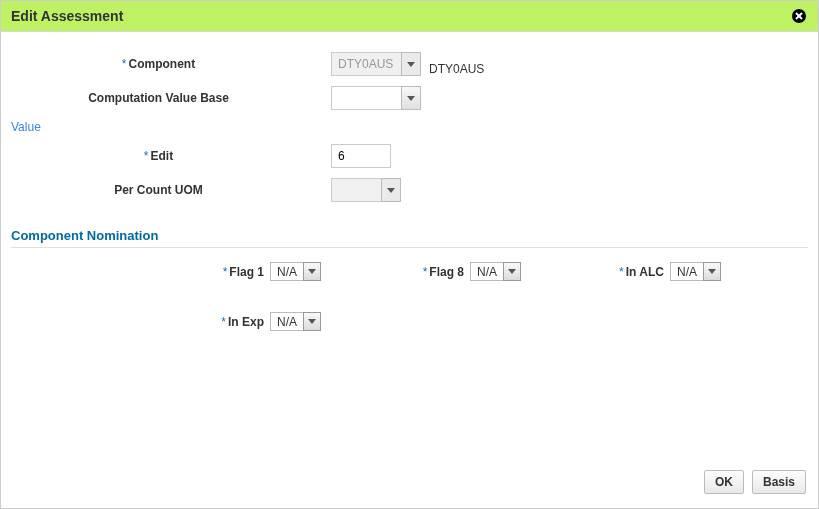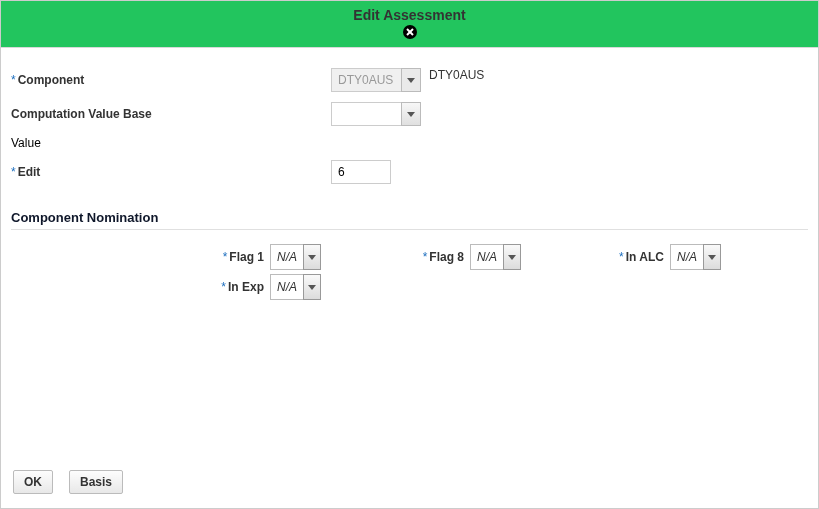--- a/index.html
+++ b/index.html
@@ -17,22 +17,21 @@
     background: #fff;
     display: flex;
     flex-direction: column;
   }
   .titlebar {
     display: flex;
     align-items: center;
     justify-content: space-between;
     padding: 6px 10px;
     border-bottom: 1px solid #d9d9d9;
-    background: #22c55e;
-    flex-direction: column;
+    background: #bef264;
   }
   .titlebar .title {
     font-weight: bold;
     font-size: 14px;
     color: #333;
   }
   .close-btn {
     width: 18px;
     height: 18px;
     cursor: pointer;
@@ -49,33 +48,33 @@
   .form-region {
     padding: 10px 0 10px 0;
   }
   .form-row {
     display: flex;
     align-items: center;
     margin-bottom: 10px;
   }
   .form-label {
     width: 320px;
-    text-align: left;
+    text-align: center;
     padding-right: 25px;
     font-weight: bold;
     color: #333;
   }
   .req {
     color: #1e6fbf;
     font-weight: normal;
     padding-right: 2px;
   }
   .value-cell {
     display: flex;
-    align-items: flex-start;
+    align-items: flex-end;
     gap: 8px;
   }
   .text-input {
     height: 24px;
     border: 1px solid #ccc;
     padding: 2px 6px;
     font-size: 12px;
     background: #fff;
   }
   .text-input.disabled {
@@ -105,51 +104,50 @@
     justify-content: center;
     cursor: pointer;
   }
   .combo.disabled .combo-btn { background: #eaeaea; cursor: default; }
   .tri-down {
     width: 0; height: 0;
     border-left: 4px solid transparent;
     border-right: 4px solid transparent;
     border-top: 5px solid #555;
   }
-  .static-text { color: #000000; }
+  .static-text { color: #3b82f6; }
   .section-header {
     font-weight: bold;
     font-size: 13px;
-    color: #0f172a;
+    color: #0369a1;
     padding: 6px 0 4px 0;
     border-bottom: 1px solid #e0e0e0;
     margin-bottom: 14px;
   }
   .nom-grid {
     display: flex;
     flex-wrap: wrap;
-    gap: 4px 40px;
+    gap: 31px 40px;
     padding-left: 150px;
   }
   .nom-item {
     display: flex;
     align-items: center;
     width: 160px;
   }
   .nom-label {
     text-align: right;
     font-weight: bold;
     padding-right: 6px;
     flex: 1;
   }
   .select {
     display: inline-flex;
     align-items: stretch;
-    height: 26px;
-    font-style: italic;
+    height: 19px;
   }
   .select .sel-val {
     border: 1px solid #bbb;
     border-right: none;
     padding: 2px 6px;
     min-width: 30px;
     background: #fff;
     display: flex;
     align-items: center;
   }
@@ -157,22 +155,22 @@
     width: 18px;
     border: 1px solid #999;
     background: linear-gradient(#f9f9f9,#dcdcdc);
     display: flex;
     align-items: center;
     justify-content: center;
     cursor: pointer;
   }
   .footer {
     display: flex;
-    justify-content: flex-start;
-    gap: 16px;
+    justify-content: flex-end;
+    gap: 8px;
     padding: 10px 12px 14px 12px;
   }
   .btn {
     min-width: 40px;
     padding: 4px 10px;
     border: 1px solid #bbb;
     background: linear-gradient(#fdfdfd,#e8e8e8);
     cursor: pointer;
     font-size: 12px;
     font-weight: bold;
@@ -236,20 +234,31 @@
       <div class="form-row">
         <div class="form-label">
           <span class="req">*</span><span>Edit</span>
         </div>
         <div class="value-cell">
           <input class="text-input" style="width: 60px;" value="6">
         </div>
       </div>
 
 
+      <div class="form-row">
+        <div class="form-label">Per Count UOM</div>
+        <div class="value-cell">
+          <div class="combo disabled">
+            <input class="combo-input" disabled="" style="width: 50px;" value="">
+            <div class="combo-btn">
+              <div class="tri-down"></div>
+            </div>
+          </div>
+        </div>
+      </div>
 
     </div>
 
     <div class="section-header">Component Nomination</div>
 
     <div class="nom-grid">
 
       <div class="nom-item">
         <div class="nom-label">
           <span class="req">*</span><span>Flag 1</span>

